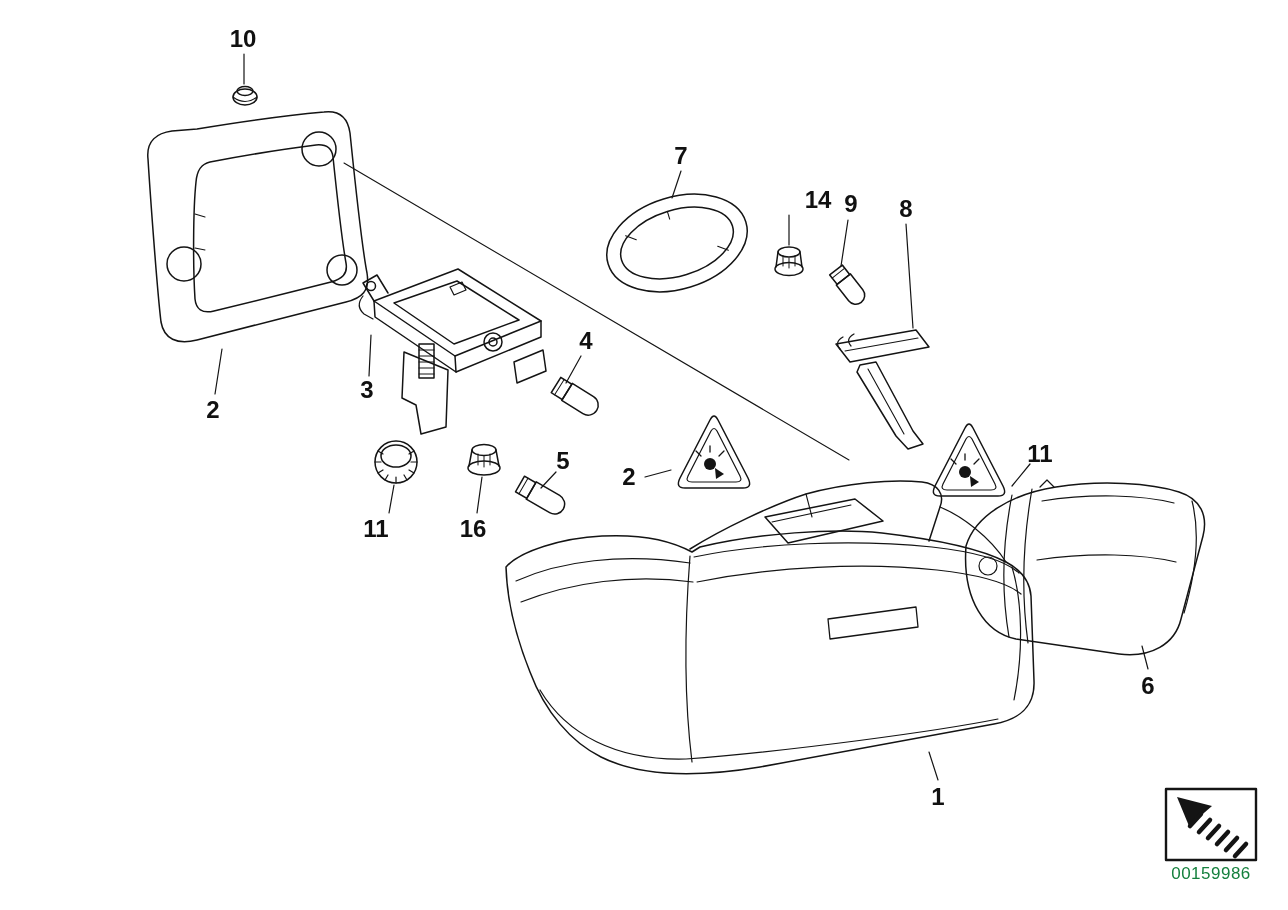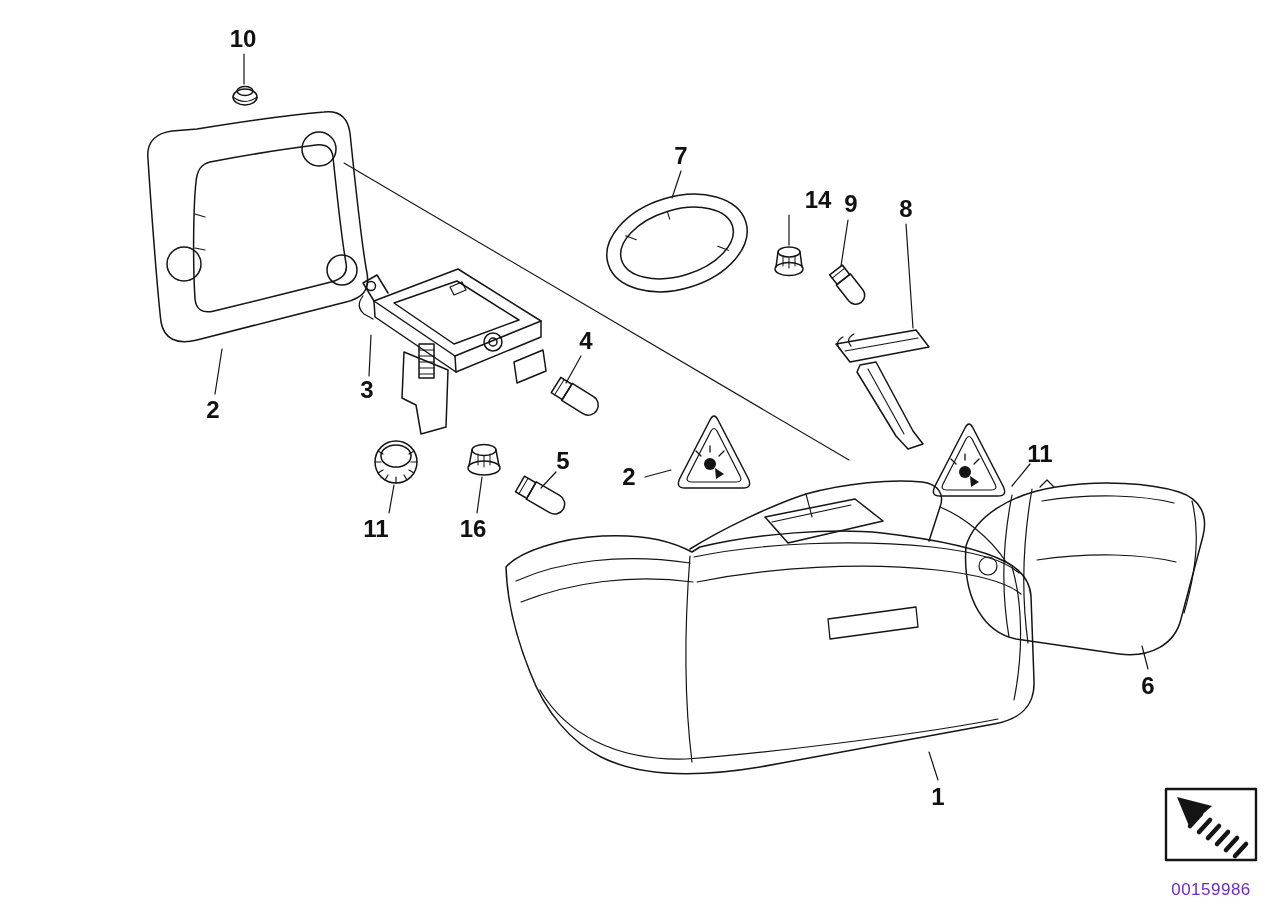--- a/index.html
+++ b/index.html
@@ -20,23 +20,22 @@
     color: #111;
     line-height: 1;
     cursor: pointer;
     user-select: none;
   }
   .doc-number {
     position: absolute;
     transform: translate(-50%, -50%);
     font-size: 17px;
     font-weight: 400;
-    color: #6d28d9;
+    color: #15803d;
     letter-spacing: 0.5px;
-    margin-top: 16px;
   }
 </style>
 </head>
 <body>
 
 <div class="stage">
 
   <svg width="1288" height="910" viewBox="0 0 1288 910" fill="none" stroke="#141414" stroke-width="1.5" stroke-linecap="round" stroke-linejoin="round">
 
     <defs>

